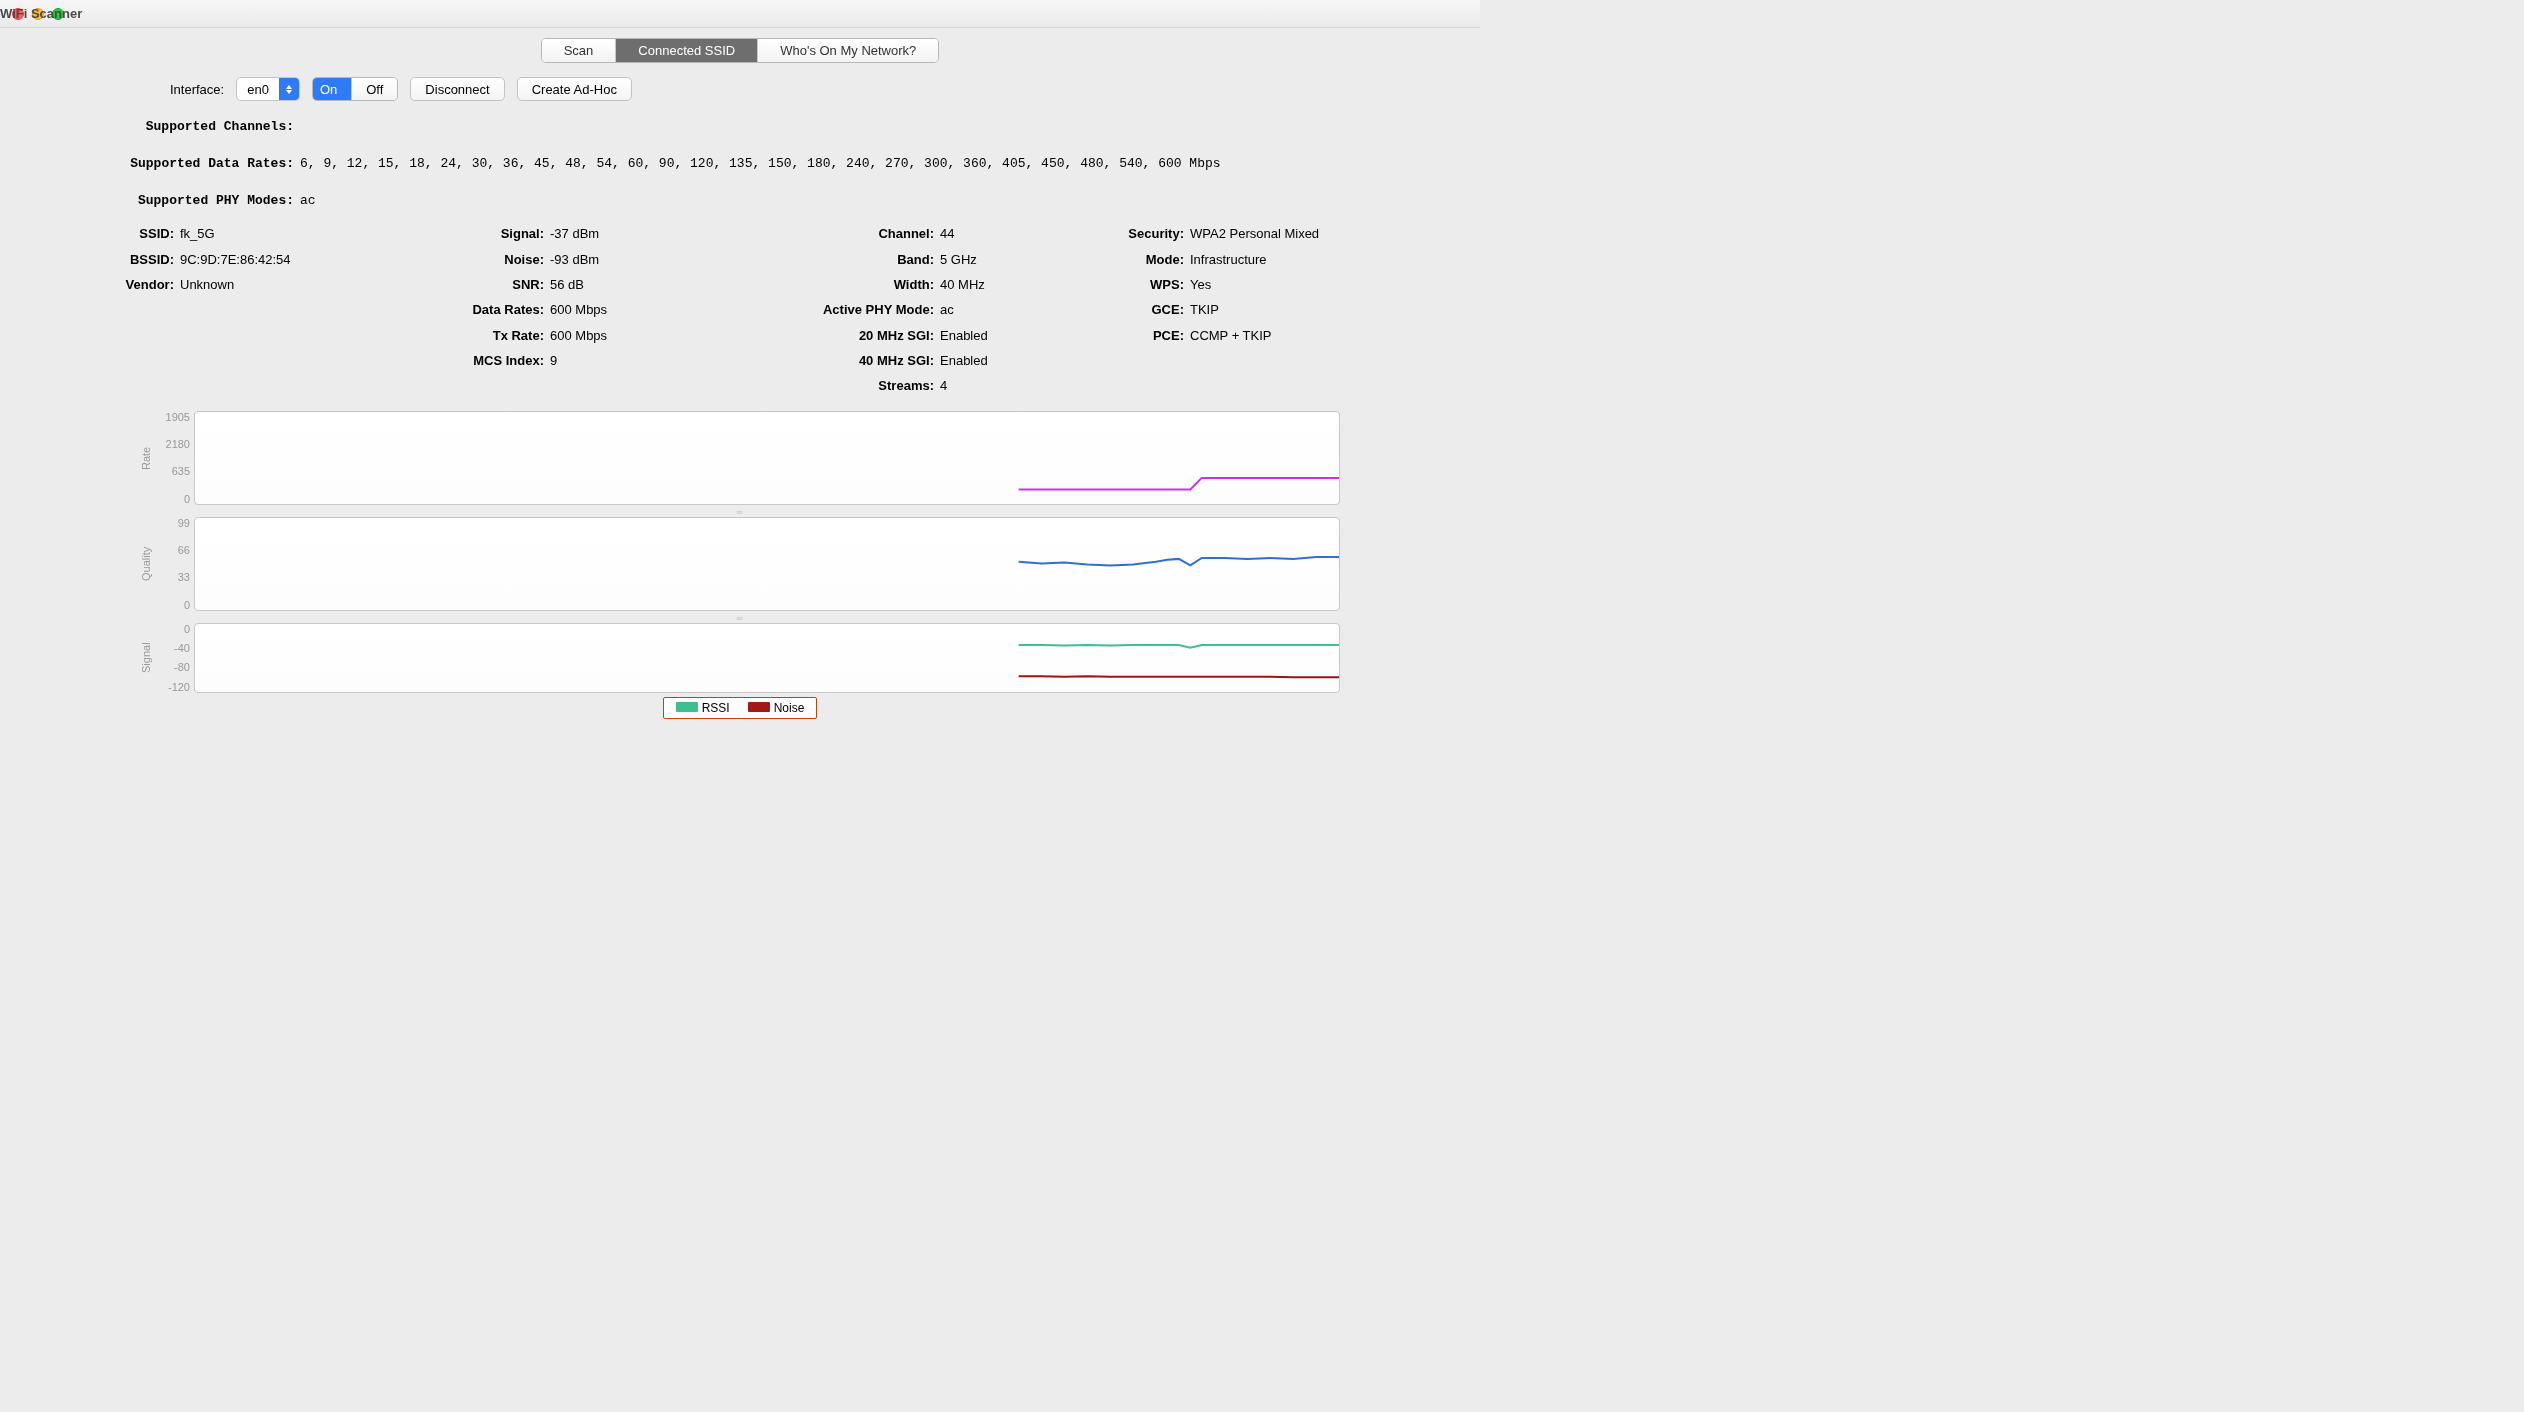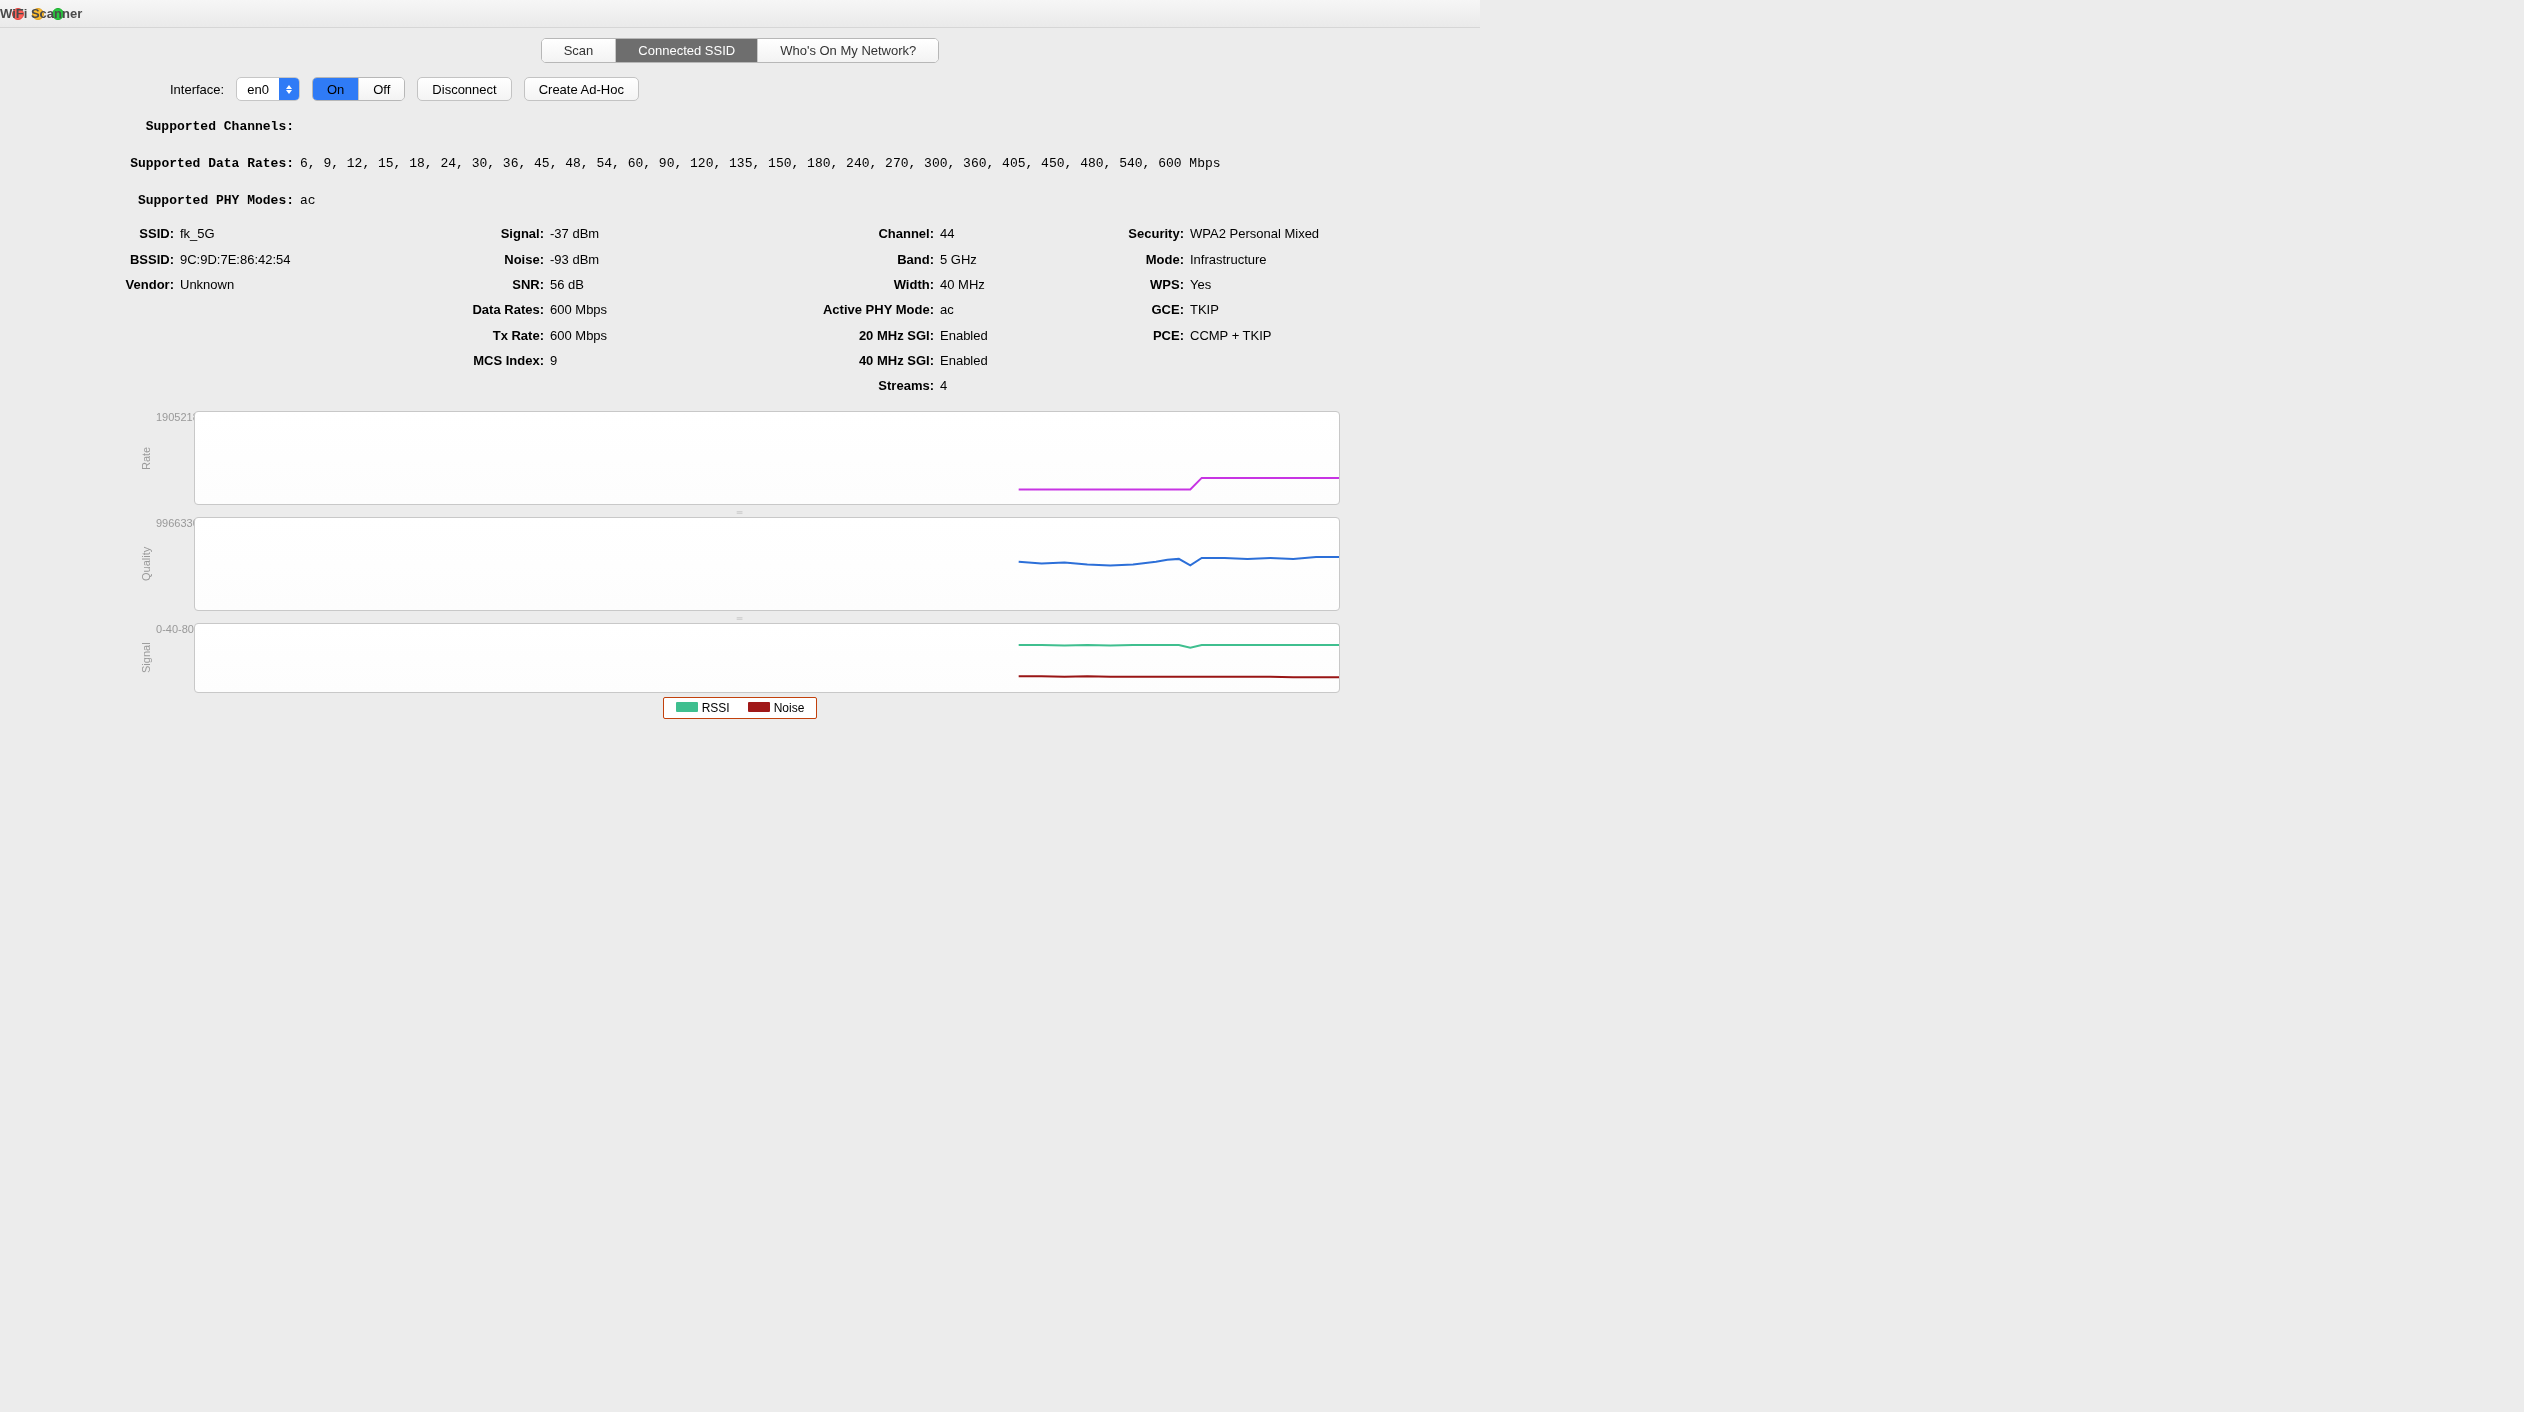--- a/index.html
+++ b/index.html
@@ -64,21 +64,21 @@
   .toggle {
     display: flex; border: 1px solid #b7b7b7; border-radius: 5px;
     overflow: hidden; height: 24px;
   }
   .toggle-item {
     padding: 0 14px; display: flex; align-items: center; font-size: 13px;
     background: linear-gradient(#fff,#f3f3f3); cursor: pointer;
     border-right: 1px solid #c6c6c6;
   }
   .toggle-item:last-child { border-right: none; }
-  .toggle-item.active { background: #2f7bf6; color: #000000; }
+  .toggle-item.active { background: #2f7bf6; color: #ffffff; padding-left: 7px; }
 
   .btn {
     height: 24px; padding: 0 14px; background: linear-gradient(#fff,#f4f4f4);
     border: 1px solid #c3c3c3; border-radius: 5px; font-size: 13px;
     display: flex; align-items: center; cursor: pointer;
   }
 
   .info-block { padding: 0 100px; }
   .info-row { display: flex; margin-top: 16px; line-height: 1.6; font-family: Liberation Mono, monospace; }
   .info-label { width: 200px; text-align: right; font-weight: 700; padding-right: 6px; }
@@ -98,21 +98,21 @@
 
   .charts { padding: 4px 140px 0; }
   .chart-wrap {
     display: flex; align-items: stretch; margin-bottom: 4px;
   }
   .chart-ylabel {
     writing-mode: vertical-rl; transform: rotate(180deg);
     font-size: 11px; color: #9a9a9a; text-align: center; width: 16px;
   }
   .chart-yaxis {
-    display: flex; flex-direction: row; justify-content: space-between;
+    display: flex; flex-direction: column; justify-content: space-between;
     text-align: right; font-size: 11px; color: #999; padding-right: 4px; width: 38px;
   }
   .chart-box {
     flex: 1; border: 1px solid #c8c8c8; border-radius: 4px;
     background: linear-gradient(#fff,#fdfdfd);
     position: relative; overflow: hidden;
   }
   .resize-handle {
     height: 8px; display: flex; justify-content: center; align-items: center;
     color: #bbb; font-size: 8px; letter-spacing: 1px;

